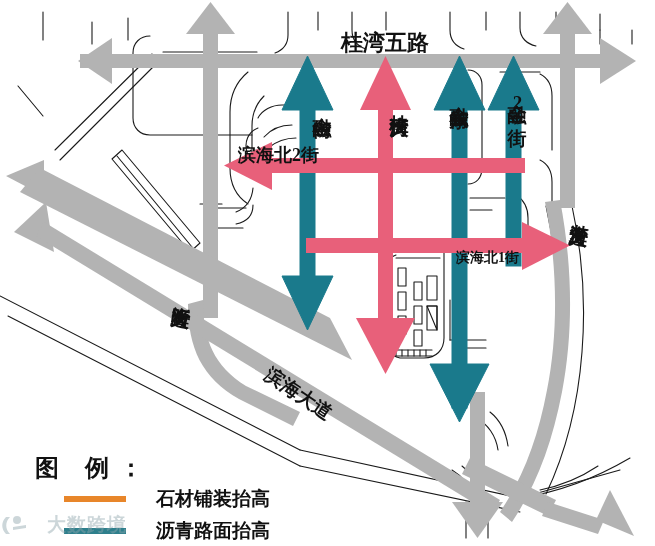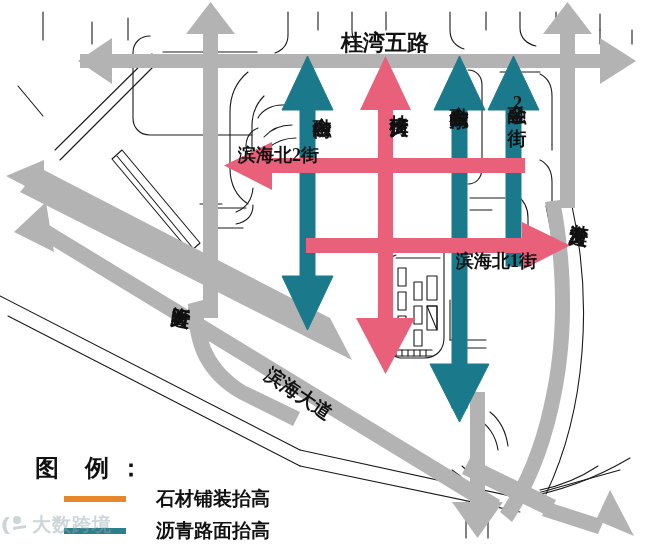--- a/index.html
+++ b/index.html
@@ -11,21 +11,21 @@
         writing-mode:vertical-rl;text-orientation:upright;letter-spacing:1px;line-height:1.0;}
   .legend{position:absolute;left:0;top:430px;width:340px;height:116px;}
   .legend-title{position:absolute;left:35px;top:22px;font-size:24px;font-weight:700;letter-spacing:10px;color:#111;
         font-family:"Liberation Serif","DejaVu Serif",serif;}
   .legend-row{position:absolute;display:flex;align-items:center;}
   .swatch{display:inline-block;width:62px;height:6px;}
   .legend-text{margin-left:30px;font-size:19px;font-weight:700;color:#111;
         font-family:"Liberation Serif","DejaVu Serif",serif;}
   .wm{position:absolute;left:2px;top:512px;display:flex;align-items:center;opacity:.45;}
   .wm-logo{width:26px;height:24px;position:relative;}
-  .wm-txt{margin-left:4px;font-size:19px;font-weight:700;color:#8fa6ad;letter-spacing:1px;
+  .wm-txt{margin-left:19px;font-size:19px;font-weight:700;color:#8fa6ad;letter-spacing:1px;
         font-family:"Liberation Sans","DejaVu Sans",sans-serif;}
 </style>
 </head>
 <body>
 
 <div id="stage">
 
   <svg class="layer" viewBox="0 0 655 546">
     <g fill="none" stroke="#1a1a1a" stroke-width="1.1" stroke-linejoin="round" stroke-linecap="round">
 
@@ -198,21 +198,21 @@
   <div class="vlbl" style="left:313px;top:103px;font-size:19px;">金融街</div>
 
   <div class="vlbl" style="left:390px;top:100px;font-size:19px;">桂湾大街</div>
 
   <div class="vlbl" style="left:450px;top:92px;font-size:19px;">金融东街</div>
 
   <div class="vlbl" style="left:508px;top:90px;font-size:19px;">金融2街</div>
 
   <div class="lbl" style="left:191px;top:143px;font-size:18px;margin-left:47px;">滨海北2街</div>
 
-  <div class="lbl" style="left:456px;top:249px;font-size:18px;">滨海北1街</div>
+  <div class="lbl" style="left:456px;top:249px;font-size:14px;">滨海北1街</div>
 
   <div class="vlbl" style="left:573px;top:210px;font-size:19px;transform:rotate(8deg);">梦海大道</div>
 
   <div class="vlbl" style="left:176px;top:292px;font-size:19px;transform:rotate(10deg);">听海大道</div>
 
   <div class="lbl" style="left:274px;top:362px;font-size:19px;transform:rotate(34deg);transform-origin:left top;">滨海大道</div>
 
   <div class="legend">
     <div class="legend-title">图 例：</div>
 

